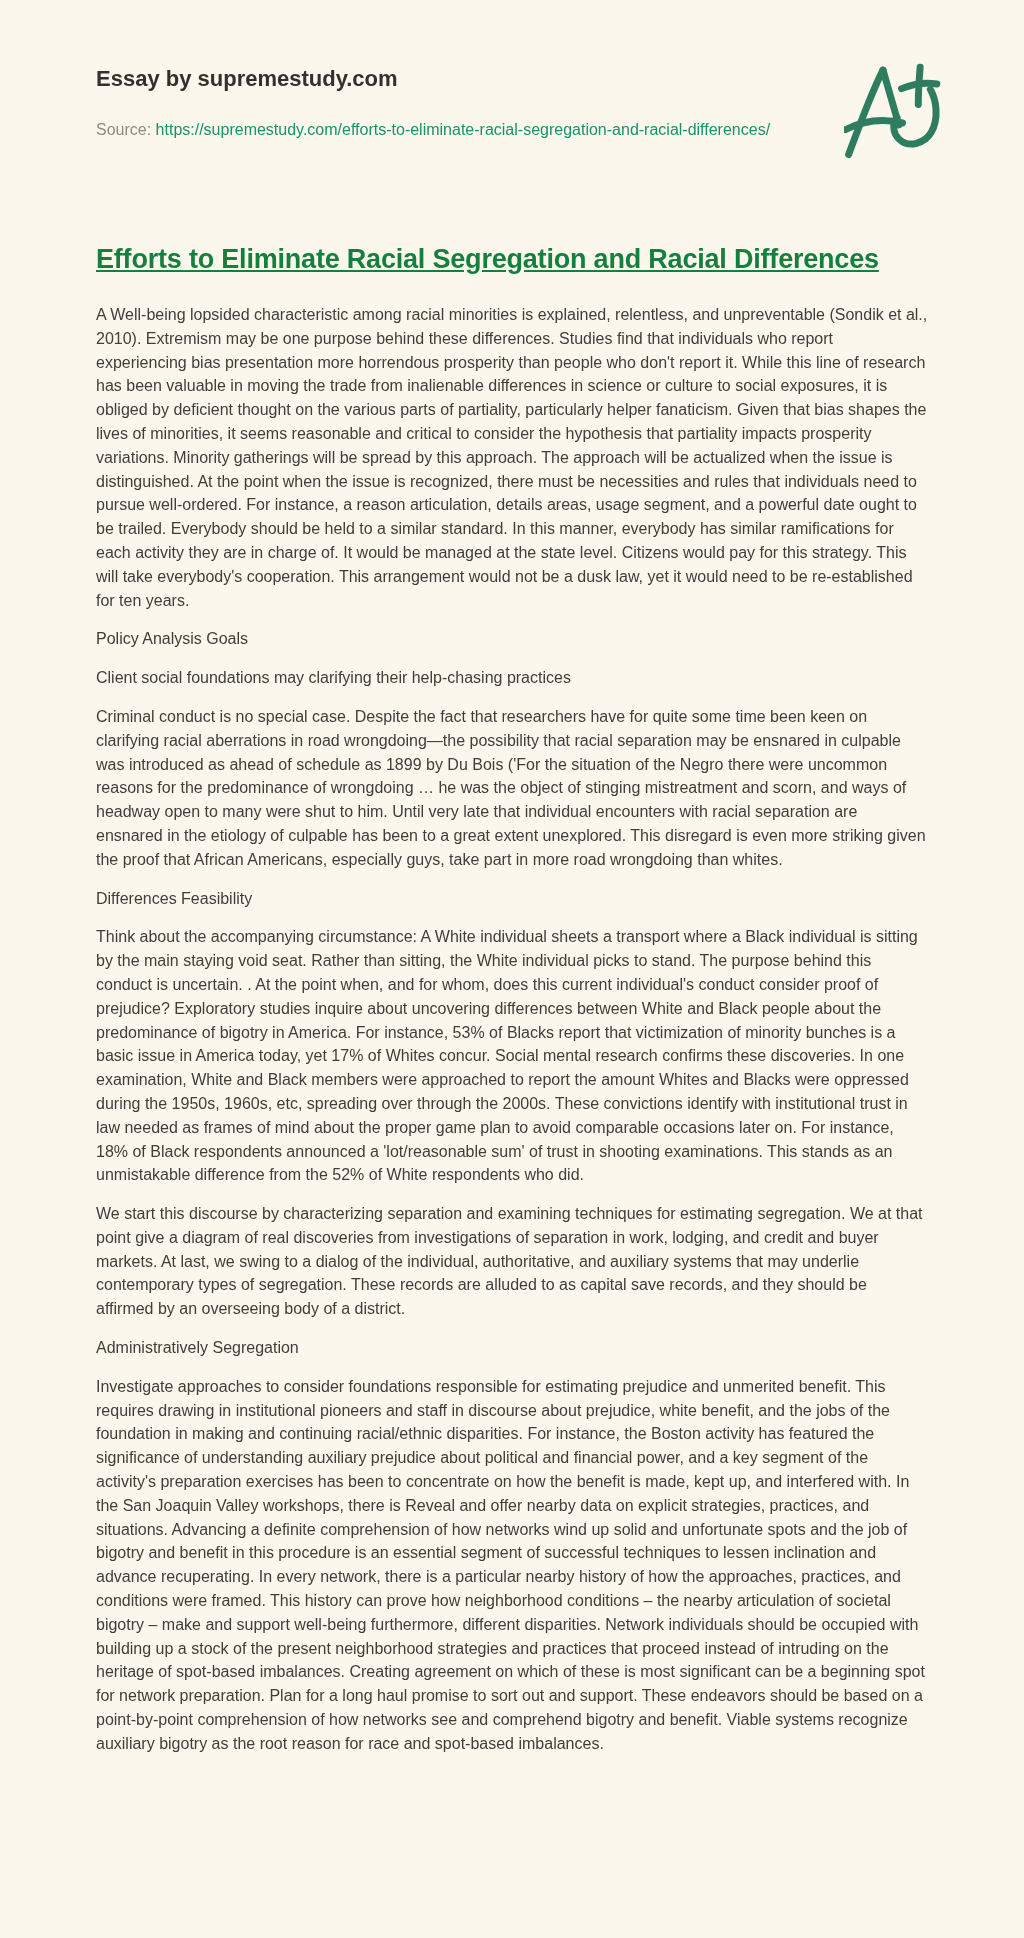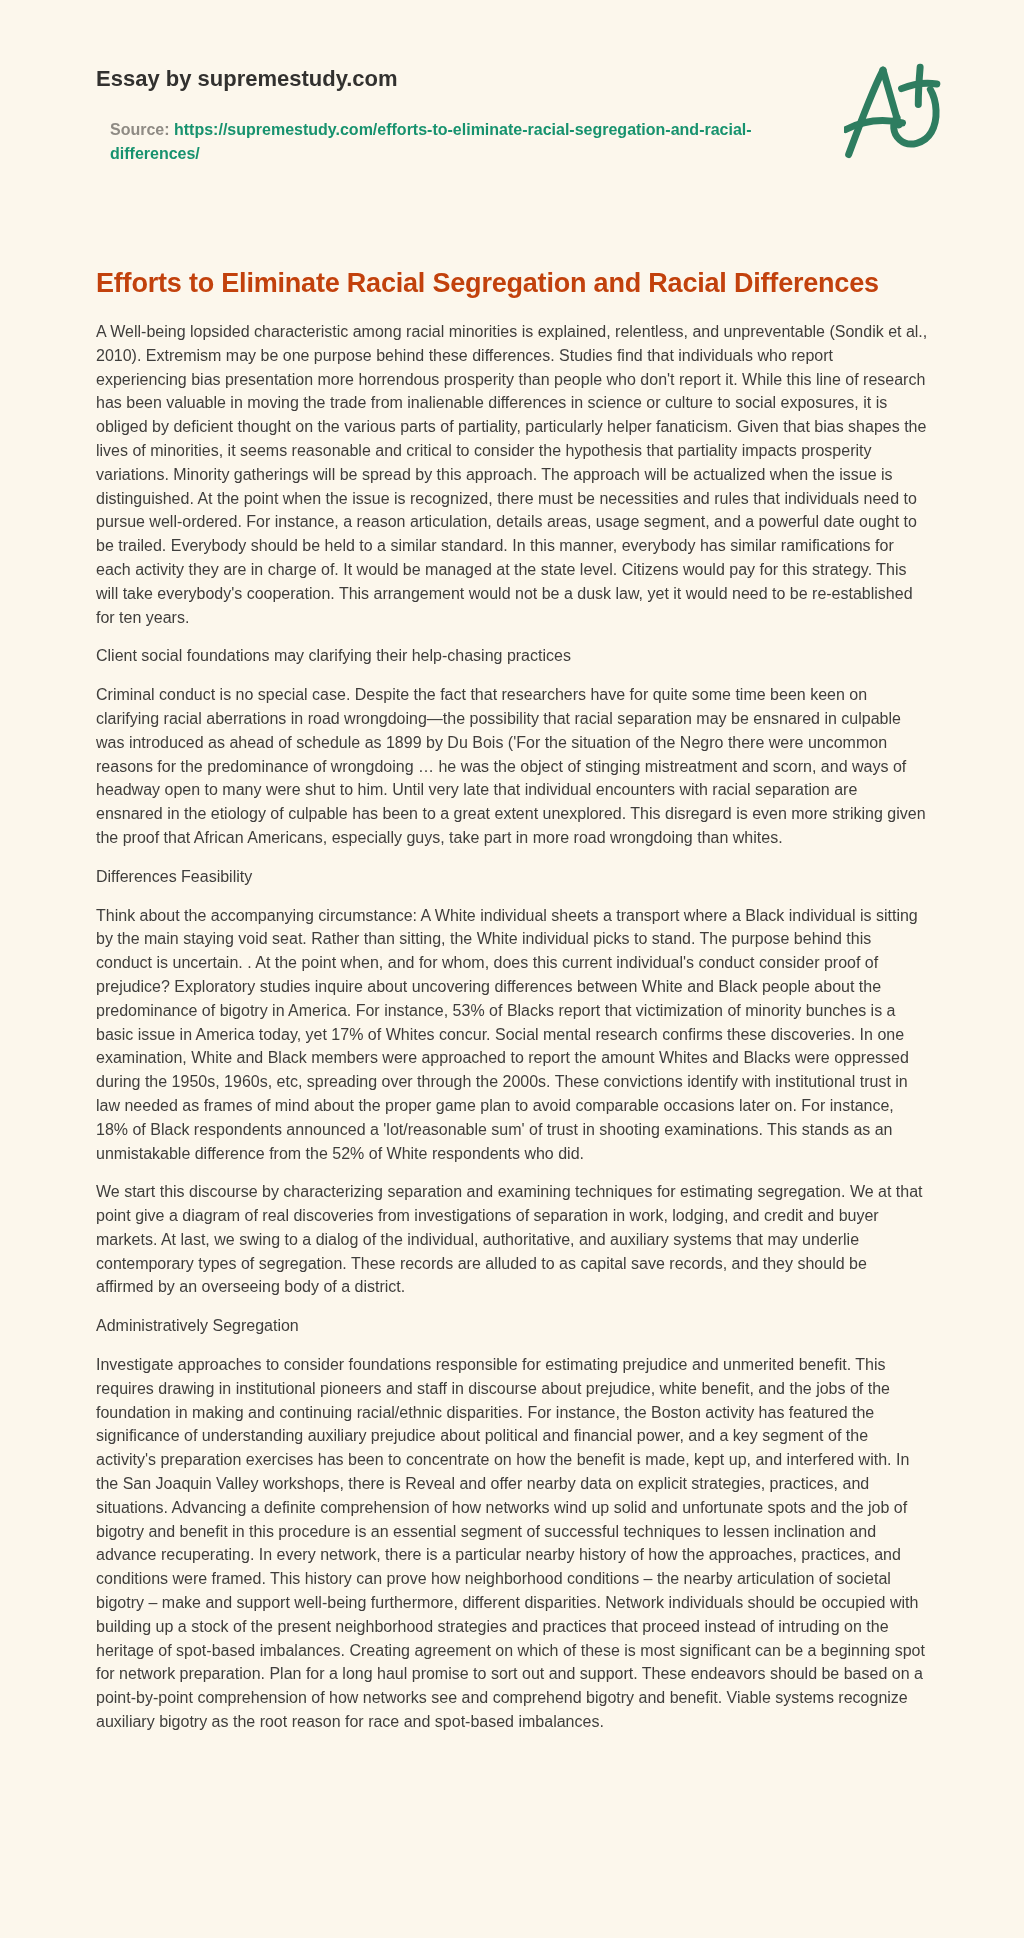--- a/index.html
+++ b/index.html
@@ -18,56 +18,56 @@
     overflow: hidden;
   }
   .byline {
     margin: 0 0 26px 0;
     font-size: 22px;
     line-height: 26px;
     font-weight: 700;
     color: #32312f;
   }
   .source {
-    margin: 14px;
+    margin: 0;
     max-width: 700px;
     font-size: 16px;
     line-height: 24px;
     color: #8f8b84;
-    font-weight: bold;
   }
   .source-link {
     color: #17926e;
     text-decoration: none;
     cursor: pointer;
     word-break: break-word;
   }
   .logo {
     position: absolute;
     top: 60px;
     right: 76px;
     width: 104px;
     height: 100px;
   }
   .title {
     margin: 98px 0 16px 0;
     font-size: 27px;
     line-height: 39px;
     font-weight: 700;
-    color: #c2410c;
+    color: #15803d;
     letter-spacing: -0.2px;
+    text-decoration: underline;
   }
   .article p {
     margin: 15px 0 0 0;
     font-size: 16px;
     line-height: 23.8px;
     color: #3f3e3c;
   }
   .article p.first {
-    margin-top: 17px;
+    margin-top: 24px;
   }
 </style>
 </head>
 <body>
 
 <div class="page">
 
   <header>
     <h2 class="byline">Essay by supremestudy.com</h2>
     <p class="source"><span>Source: </span><a class="source-link">https://supremestudy.com/efforts-to-eliminate-racial-segregation-and-racial-differences/</a></p>
@@ -81,20 +81,21 @@
         <path d="M 62 29 C 74 24 88 22 100 24"></path>
         <path d="M 93 30 C 100 42 102 62 94 76 C 87 88 70 93 60 84 C 52 77 52 66 57 60"></path>
       </g>
     </svg>
   </header>
 
   <main class="article">
     <h1 class="title">Efforts to Eliminate Racial Segregation and Racial Differences</h1>
 
     <p class="first">A Well-being lopsided characteristic among racial minorities is explained, relentless, and unpreventable (Sondik et al., 2010). Extremism may be one purpose behind these differences. Studies find that individuals who report experiencing bias presentation more horrendous prosperity than people who don't report it. While this line of research has been valuable in moving the trade from inalienable differences in science or culture to social exposures, it is obliged by deficient thought on the various parts of partiality, particularly helper fanaticism. Given that bias shapes the lives of minorities, it seems reasonable and critical to consider the hypothesis that partiality impacts prosperity variations. Minority gatherings will be spread by this approach. The approach will be actualized when the issue is distinguished. At the point when the issue is recognized, there must be necessities and rules that individuals need to pursue well-ordered. For instance, a reason articulation, details areas, usage segment, and a powerful date ought to be trailed. Everybody should be held to a similar standard. In this manner, everybody has similar ramifications for each activity they are in charge of. It would be managed at the state level. Citizens would pay for this strategy. This will take everybody's cooperation. This arrangement would not be a dusk law, yet it would need to be re-established for ten years.</p>
+    <p>Policy Analysis Goals</p>
     <p>Client social foundations may clarifying their help-chasing practices</p>
     <p>Criminal conduct is no special case. Despite the fact that researchers have for quite some time been keen on clarifying racial aberrations in road wrongdoing—the possibility that racial separation may be ensnared in culpable was introduced as ahead of schedule as 1899 by Du Bois ('For the situation of the Negro there were uncommon reasons for the predominance of wrongdoing … he was the object of stinging mistreatment and scorn, and ways of headway open to many were shut to him. Until very late that individual encounters with racial separation are ensnared in the etiology of culpable has been to a great extent unexplored. This disregard is even more striking given the proof that African Americans, especially guys, take part in more road wrongdoing than whites.</p>
     <p>Differences Feasibility</p>
     <p>Think about the accompanying circumstance: A White individual sheets a transport where a Black individual is sitting by the main staying void seat. Rather than sitting, the White individual picks to stand. The purpose behind this conduct is uncertain. . At the point when, and for whom, does this current individual's conduct consider proof of prejudice? Exploratory studies inquire about uncovering differences between White and Black people about the predominance of bigotry in America. For instance, 53% of Blacks report that victimization of minority bunches is a basic issue in America today, yet 17% of Whites concur. Social mental research confirms these discoveries. In one examination, White and Black members were approached to report the amount Whites and Blacks were oppressed during the 1950s, 1960s, etc, spreading over through the 2000s. These convictions identify with institutional trust in law needed as frames of mind about the proper game plan to avoid comparable occasions later on. For instance, 18% of Black respondents announced a 'lot/reasonable sum' of trust in shooting examinations. This stands as an unmistakable difference from the 52% of White respondents who did.</p>
     <p>We start this discourse by characterizing separation and examining techniques for estimating segregation. We at that point give a diagram of real discoveries from investigations of separation in work, lodging, and credit and buyer markets. At last, we swing to a dialog of the individual, authoritative, and auxiliary systems that may underlie contemporary types of segregation. These records are alluded to as capital save records, and they should be affirmed by an overseeing body of a district.</p>
     <p>Administratively Segregation</p>
     <p>Investigate approaches to consider foundations responsible for estimating prejudice and unmerited benefit. This requires drawing in institutional pioneers and staff in discourse about prejudice, white benefit, and the jobs of the foundation in making and continuing racial/ethnic disparities. For instance, the Boston activity has featured the significance of understanding auxiliary prejudice about political and financial power, and a key segment of the activity's preparation exercises has been to concentrate on how the benefit is made, kept up, and interfered with. In the San Joaquin Valley workshops, there is Reveal and offer nearby data on explicit strategies, practices, and situations. Advancing a definite comprehension of how networks wind up solid and unfortunate spots and the job of bigotry and benefit in this procedure is an essential segment of successful techniques to lessen inclination and advance recuperating. In every network, there is a particular nearby history of how the approaches, practices, and conditions were framed. This history can prove how neighborhood conditions – the nearby articulation of societal bigotry – make and support well-being furthermore, different disparities. Network individuals should be occupied with building up a stock of the present neighborhood strategies and practices that proceed instead of intruding on the heritage of spot-based imbalances. Creating agreement on which of these is most significant can be a beginning spot for network preparation. Plan for a long haul promise to sort out and support. These endeavors should be based on a point-by-point comprehension of how networks see and comprehend bigotry and benefit. Viable systems recognize auxiliary bigotry as the root reason for race and spot-based imbalances.</p>
   </main>
 
 </div>

